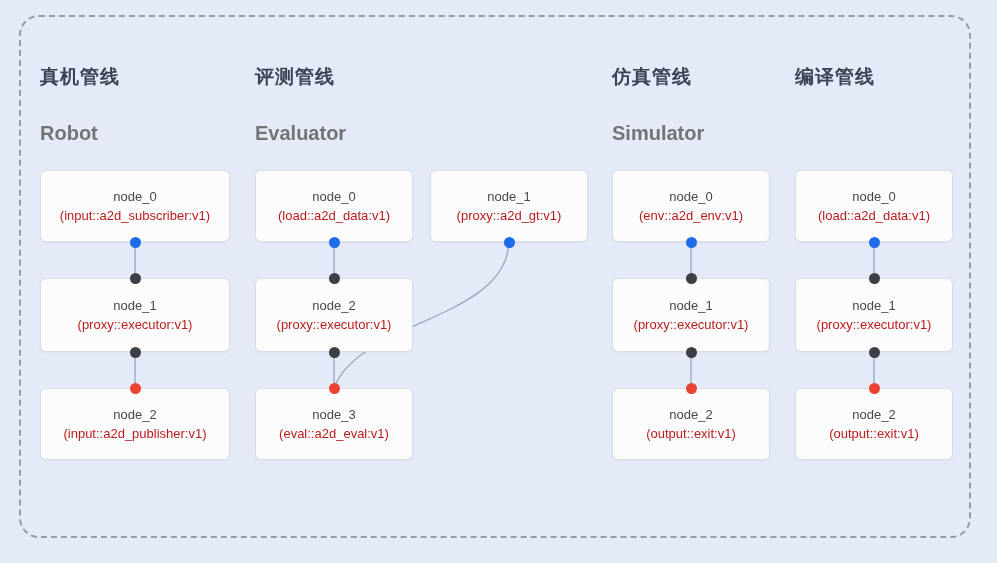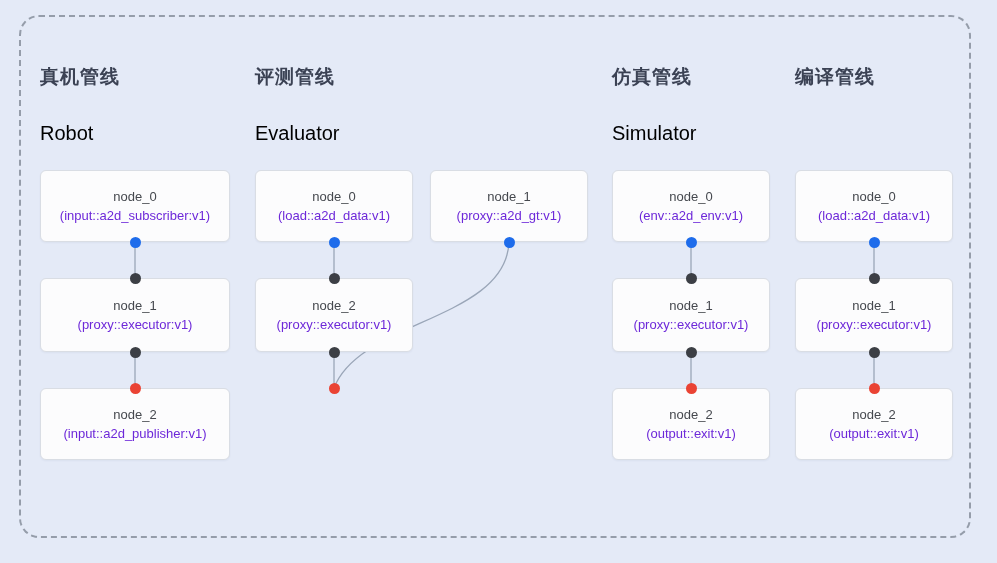--- a/index.html
+++ b/index.html
@@ -24,43 +24,43 @@
     position:absolute;
   }
   .title-zh{
     position:absolute;left:0;right:0;top:0;
     font-size:19px;font-weight:700;
     color:#3b4254;
     letter-spacing:1px;
   }
   .title-en{
     position:absolute;left:0;right:0;top:58px;
-    font-size:20px;font-weight:400;
-    color:#000000;
+    font-size:20px;font-weight:700;
+    color:#737373;
   }
   .edges{
     position:absolute;left:0;top:0;z-index:1;
   }
   .node{
     position:absolute;
     box-sizing:border-box;
     z-index:2;
     background:#fcfcfd;
     border:1px solid #d9dde4;
     border-radius:6px;
     box-shadow:0 1px 2px rgba(40,60,100,0.05);
     display:flex;flex-direction:column;
     align-items:center;justify-content:center;
     gap:3px;
   }
   .node .nl1{
     font-size:13px;color:#45484e;line-height:16px;
   }
   .node .nl2{
-    font-size:13px;color:#6d28d9;line-height:16px;
+    font-size:13px;color:#b91c1c;line-height:16px;
   }
   .dot{
     position:absolute;
     width:11px;height:11px;
     border-radius:50%;
     z-index:3;
   }
   .dot.blue{background:#1e6ceb;}
   .dot.dark{background:#3c3f45;}
   .dot.red{background:#ea4334;}
@@ -120,20 +120,24 @@
     <div class="nl2">(load::a2d_data:v1)</div>
   </div>
   <div class="node" style="left:430px;top:170px;width:158px;height:72px">
     <div class="nl1">node_1</div>
     <div class="nl2">(proxy::a2d_gt:v1)</div>
   </div>
   <div class="node" style="left:255px;top:278px;width:158px;height:74px">
     <div class="nl1">node_2</div>
     <div class="nl2">(proxy::executor:v1)</div>
   </div>
+  <div class="node" style="left:255px;top:388px;width:158px;height:72px">
+    <div class="nl1">node_3</div>
+    <div class="nl2">(eval::a2d_eval:v1)</div>
+  </div>
 
   <div class="node" style="left:612px;top:170px;width:158px;height:72px">
     <div class="nl1">node_0</div>
     <div class="nl2">(env::a2d_env:v1)</div>
   </div>
   <div class="node" style="left:612px;top:278px;width:158px;height:74px">
     <div class="nl1">node_1</div>
     <div class="nl2">(proxy::executor:v1)</div>
   </div>
   <div class="node" style="left:612px;top:388px;width:158px;height:72px">

